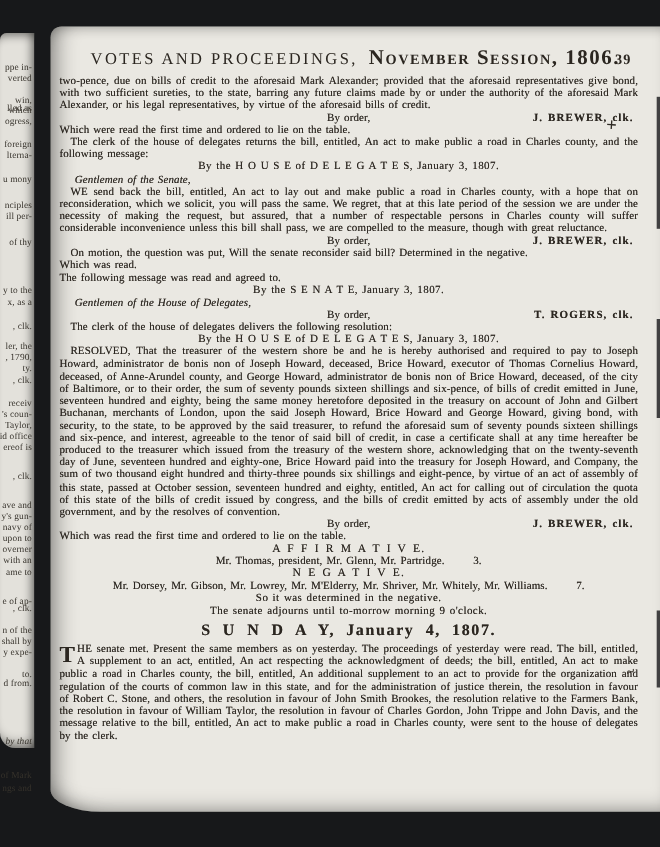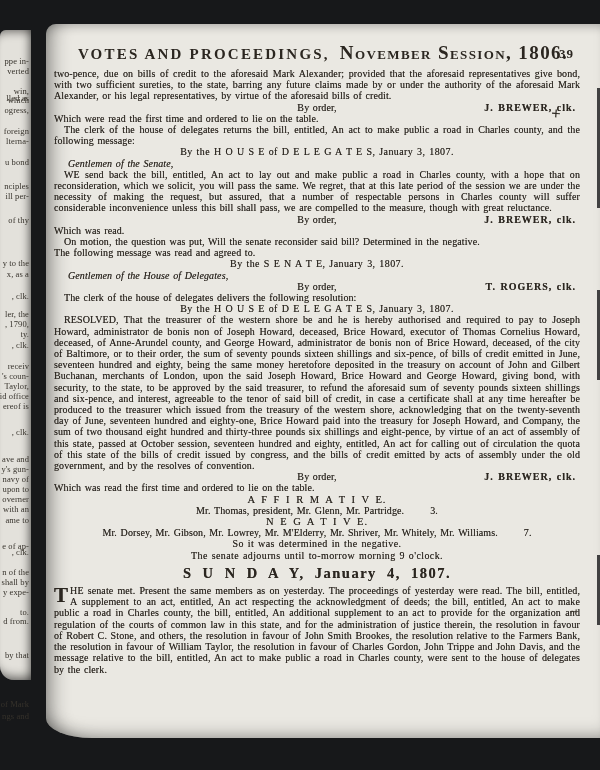--- a/index.html
+++ b/index.html
@@ -25,21 +25,21 @@
     background:#eae8e2;
     border-top-left-radius:10px;
     border-bottom-left-radius:46px 20px;
     box-shadow:inset 16px 0 20px -12px rgba(0,0,0,.45),
                inset 0 -14px 18px -13px rgba(0,0,0,.35),
                inset 0 10px 12px -10px rgba(0,0,0,.3);
     color:#2b2620;
   }
   #page-header{position:relative;height:24px;margin-top:18px;text-align:center;}
   #title-line{display:inline-block;white-space:nowrap;}
-  .title-main{font-size:15px;font-weight:700;letter-spacing:2.2px;text-align:right;}
+  .title-main{font-size:15px;font-weight:400;letter-spacing:2.2px;text-align:right;}
   .title-session{font-variant:small-caps;font-size:19px;font-weight:700;letter-spacing:1.4px;margin-left:6px;}
   #page-number{position:absolute;right:26px;top:4px;font-size:13px;font-weight:700;letter-spacing:1px;}
   #content{
     margin:2px 20px 0 8px;
     font-size:10px;line-height:11.2px;
     text-align:justify;word-spacing:1px;letter-spacing:.1px;
     text-shadow:0 0 .4px rgba(43,38,32,.65);
   }
   .para{margin:0;}
   .para.indent{text-indent:10px;}
@@ -77,21 +77,21 @@
 
 <div id="left-strip">
     <div class="frag" style="top: 27px;">ppe in-</div>
     <div class="frag" style="top: 37px;">verted</div>
     <div class="frag" style="top: 64px;">lled as</div>
     <div class="frag" style="top: 57px;">win,</div>
     <div class="frag" style="top: 66px;">which</div>
     <div class="frag" style="top: 76px;">ogress,</div>
     <div class="frag" style="top: 97px;">foreign</div>
     <div class="frag" style="top: 107px;">lterna-</div>
-    <div class="frag" style="top: 128px;">u bond</div>
+    <div class="frag" style="top: 128px;">u mony</div>
     <div class="frag" style="top: 152px;">nciples</div>
     <div class="frag" style="top: 162px;">ill per-</div>
     <div class="frag" style="top: 186px;">of thy</div>
     <div class="frag" style="top: 229px;">y to the</div>
     <div class="frag" style="top: 240px;">x, as a</div>
     <div class="frag" style="top: 262px;">, clk.</div>
     <div class="frag" style="top: 280px;">ler, the</div>
     <div class="frag" style="top: 290px;">, 1790,</div>
     <div class="frag" style="top: 300px;">ty.</div>
     <div class="frag" style="top: 311px;">, clk.</div>
@@ -108,21 +108,21 @@
     <div class="frag" style="top: 465px;">overner</div>
     <div class="frag" style="top: 475px;">with an</div>
     <div class="frag" style="top: 486px;">ame to</div>
     <div class="frag" style="top: 496px; margin-top: 16px;">e of ap-</div>
     <div class="frag" style="top: 518px;">, clk.</div>
     <div class="frag" style="top: 538px;">n of the</div>
     <div class="frag" style="top: 548px;">shall by</div>
     <div class="frag" style="top: 558px;">y expe-</div>
     <div class="frag" style="top: 578px;">to.</div>
     <div class="frag" style="top: 587px;">d from.</div>
-    <div class="frag" style="top: 621px;">by that</div>
+    <div class="frag" style="top: 639px; font-style: italic;">by that</div>
     <div class="frag" style="top: 670px;">of Mark</div>
     <div class="frag" style="top: 682px;">ngs and</div>
   </div>
 
 <div id="page">
   <div id="page-header">
     <span id="title-line">
       <span class="title-main">VOTES AND PROCEEDINGS,</span>
       <span class="title-session">November Session, 1806.</span>
     </span>
@@ -130,22 +130,22 @@
   </div>
   <div id="content">
       <div class="para">two-pence, due on bills of credit to the aforesaid Mark Alexander; provided that the aforesaid representatives give bond, with two sufficient sureties, to the state, barring any future claims made by or under the authority of the aforesaid Mark Alexander, or his legal representatives, by virtue of the aforesaid bills of credit.</div>
       <div class="byline"><span>By order,</span><span class="clerk">J. BREWER, clk.</span></div>
       <div class="para">Which were read the first time and ordered to lie on the table.</div>
       <div class="para indent">The clerk of the house of delegates returns the bill, entitled, An act to make public a road in Charles county, and the following message:</div>
       <div class="centerline">By the H O U S E of D E L E G A T E S, January 3, 1807.</div>
       <div class="salutation">Gentlemen of the Senate,</div>
       <div class="para indent">WE send back the bill, entitled, An act to lay out and make public a road in Charles county, with a hope that on reconsideration, which we solicit, you will pass the same. We regret, that at this late period of the session we are under the necessity of making the request, but assured, that a number of respectable persons in Charles county will suffer considerable inconvenience unless this bill shall pass, we are compelled to the measure, though with great reluctance.</div>
       <div class="byline"><span>By order,</span><span class="clerk">J. BREWER, clk.</span></div>
+      <div class="para indent">On motion, the question was put, Will the senate reconsider said bill? Determined in the negative.</div>
       <div class="para">Which was read.</div>
-      <div class="para indent">On motion, the question was put, Will the senate reconsider said bill? Determined in the negative.</div>
       <div class="para">The following message was read and agreed to.</div>
       <div class="centerline">By the S E N A T E, January 3, 1807.</div>
       <div class="salutation">Gentlemen of the House of Delegates,</div>
       <div class="byline"><span>By order,</span><span class="clerk">T. ROGERS, clk.</span></div>
       <div class="para indent">The clerk of the house of delegates delivers the following resolution:</div>
       <div class="centerline">By the H O U S E of D E L E G A T E S, January 3, 1807.</div>
       <div class="para indent">RESOLVED, That the treasurer of the western shore be and he is hereby authorised and required to pay to Joseph Howard, administrator de bonis non of Joseph Howard, deceased, Brice Howard, executor of Thomas Cornelius Howard, deceased, of Anne-Arundel county, and George Howard, administrator de bonis non of Brice Howard, deceased, of the city of Baltimore, or to their order, the sum of seventy pounds sixteen shillings and six-pence, of bills of credit emitted in June, seventeen hundred and eighty, being the same money heretofore deposited in the treasury on account of John and Gilbert Buchanan, merchants of London, upon the said Joseph Howard, Brice Howard and George Howard, giving bond, with security, to the state, to be approved by the said treasurer, to refund the aforesaid sum of seventy pounds sixteen shillings and six-pence, and interest, agreeable to the tenor of said bill of credit, in case a certificate shall at any time hereafter be produced to the treasurer which issued from the treasury of the western shore, acknowledging that on the twenty-seventh day of June, seventeen hundred and eighty-one, Brice Howard paid into the treasury for Joseph Howard, and Company, the sum of two thousand eight hundred and thirty-three pounds six shillings and eight-pence, by virtue of an act of assembly of this state, passed at October session, seventeen hundred and eighty, entitled, An act for calling out of circulation the quota of this state of the bills of credit issued by congress, and the bills of credit emitted by acts of assembly under the old government, and by the resolves of convention.</div>
       <div class="byline"><span>By order,</span><span class="clerk">J. BREWER, clk.</span></div>
       <div class="para">Which was read the first time and ordered to lie on the table.</div>
       <div class="capsline">A F F I R M A T I V E.</div>

